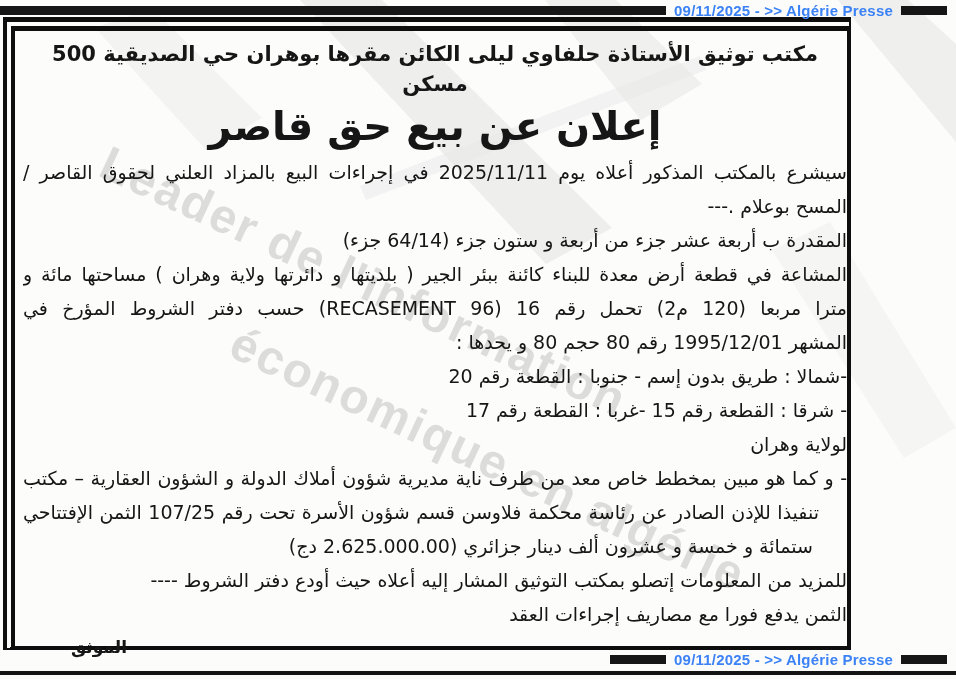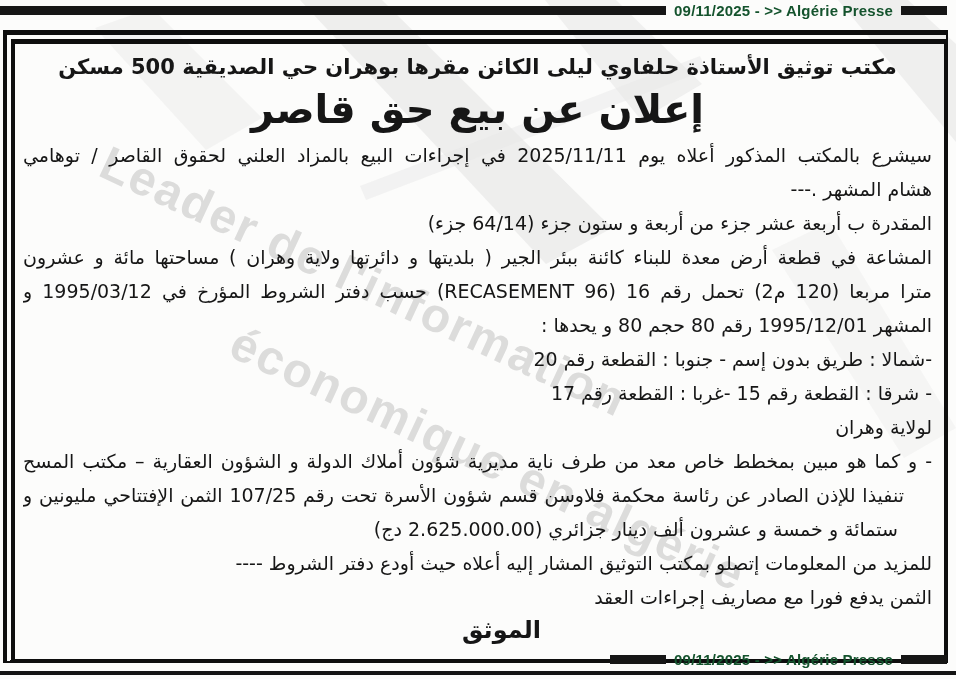--- a/index.html
+++ b/index.html
@@ -26,55 +26,55 @@
   }
   .banner-row.top { top:2px; }
   .banner-row.bottom { top:651px; }
   .banner-bar { background:#161616; height:9px; }
   .banner-bar.grow { flex:1 1 auto; }
   .banner-bar.w56 { width:56px; }
   .banner-bar.w46 { width:46px; }
   .banner-spacer { flex:1 1 auto; }
   .banner-text {
     font-family:"Liberation Sans", sans-serif; font-weight:bold;
-    font-size:15px; color:#14532d; padding:0 8px; white-space:nowrap;
+    font-size:15px; color:#3b82f6; padding:0 8px; white-space:nowrap;
     letter-spacing:0.2px; line-height:17px;
   }
   .bottom-rule {
     position:absolute; left:0; top:671px; width:956px; height:4px;
     background:#141414; z-index:3;
   }
   
   .doc-box {
-    position:absolute; top:30px; left:3px; width:945px; height:633px;
+    position:absolute; top:17px; left:3px; width:848px; height:633px;
     box-sizing:border-box; z-index:1;
     border-top:14px double #0e0e0e;
     border-left:12px double #0e0e0e;
     border-right:4px solid #0e0e0e;
     border-bottom:4px solid #0e0e0e;
-    padding:4px 12px 0 8px;
+    padding:4px 0 0 8px;
   }
   .office-line {
     direction:rtl; text-align:center; font-weight:bold;
     font-size:21px; line-height:30px; margin-top:4px;
   }
   .doc-title {
     direction:rtl; text-align:center; font-weight:bold;
     font-size:40px; line-height:46px; margin:4px 0 6px 0;
   }
   .doc-body { direction:rtl; font-size:19px; }
   .line { line-height:34px; height:34px; overflow:hidden; }
   .line.right   { text-align:right; }
   .line.center  { text-align:right; }
   .line.justify { text-align:justify; text-align-last:justify; }
   .line.ind28   { padding-right:28px; }
   .line.ind34   { padding-right:34px; }
   .signature {
-    direction:rtl; text-align:center; font-weight:bold;
-    font-size:24px; line-height:28px; padding-left:48px; margin-top:2px;
+    direction:rtl; text-align:left; font-weight:bold;
+    font-size:17px; line-height:28px; padding-left:48px; margin-top:2px;
   }
 </style>
 </head>
 <body>
 
 <div class="page">
 
   <div class="wm-layer">
     <svg width="956" height="679" viewBox="0 0 956 679">
       <polygon points="300,0 382,0 612,228 546,264" fill="#e2e2e2" opacity="0.55"></polygon>
@@ -93,21 +93,21 @@
     <span class="banner-text">09/11/2025 - &gt;&gt; Algérie Presse</span>
     <div class="banner-bar w46"></div>
   </div>
 
   <div class="doc-box">
     <div class="office-line">مكتب توثيق الأستاذة حلفاوي ليلى الكائن مقرها بوهران حي الصديقية 500 مسكن</div>
     <div class="doc-title">إعلان عن بيع حق قاصر</div>
 
     <div class="doc-body">
       <div class="line justify">سيشرع بالمكتب المذكور أعلاه يوم  2025/11/11 في إجراءات البيع بالمزاد العلني لحقوق القاصر / توهامي</div>
-      <div class="line right">هشام المشهر .---</div>
+      <div class="line right">المسح بوعلام .---</div>
       <div class="line right">المقدرة ب أربعة عشر جزء من أربعة و ستون جزء (64/14 جزء)</div>
       <div class="line justify">المشاعة في قطعة أرض معدة للبناء كائنة ببئر الجير ( بلديتها و دائرتها ولاية وهران ) مساحتها مائة و عشرون</div>
       <div class="line justify">مترا مربعا (120 م2) تحمل رقم 16 (RECASEMENT 96) حسب دفتر الشروط المؤرخ في 1995/03/12 و</div>
       <div class="line right">المشهر 1995/12/01  رقم 80 حجم 80 و يحدها :</div>
       <div class="line center">-شمالا : طريق بدون إسم    - جنوبا : القطعة رقم 20</div>
       <div class="line center">- شرقا : القطعة رقم 15    -غربا : القطعة رقم 17</div>
       <div class="line right">لولاية وهران</div>
       <div class="line justify">- و كما هو مبين بمخطط خاص معد من طرف ناية مديرية شؤون أملاك الدولة و الشؤون العقارية – مكتب المسح</div>
       <div class="line justify ind28">تنفيذا للإذن الصادر عن رئاسة محكمة فلاوسن قسم شؤون الأسرة تحت رقم 107/25 الثمن الإفتتاحي مليونين و</div>
       <div class="line right ind34">ستمائة و خمسة و عشرون ألف دينار جزائري (2.625.000.00 دج)</div>

